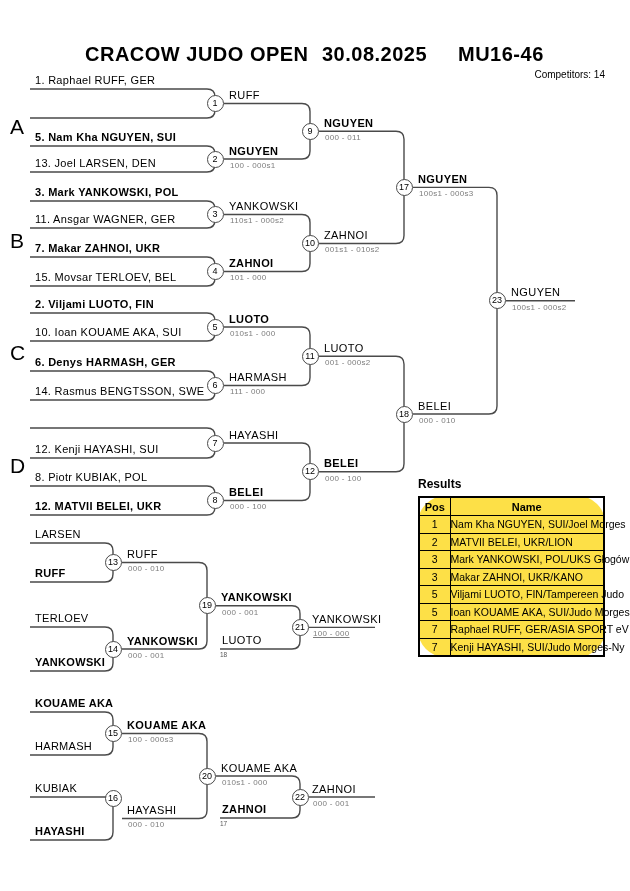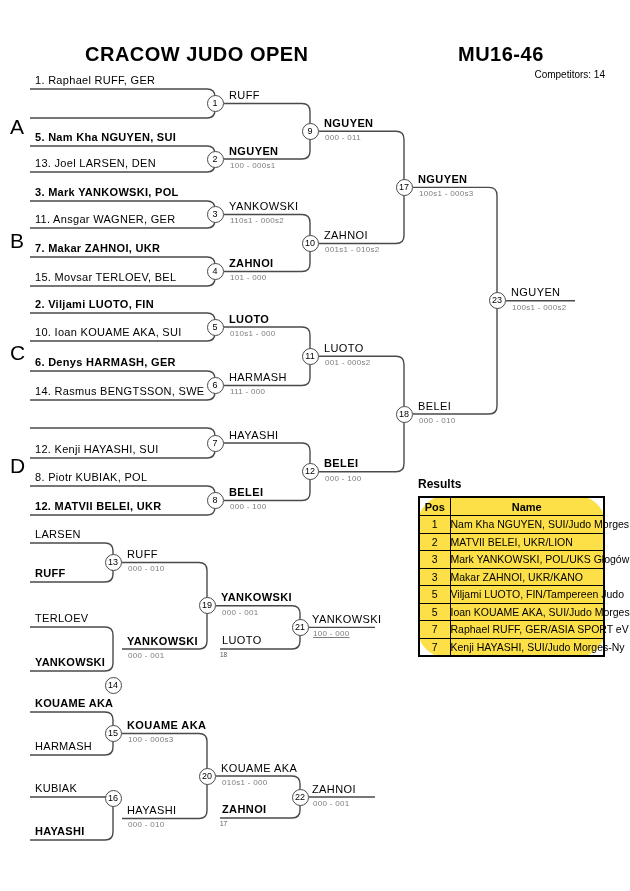--- a/index.html
+++ b/index.html
@@ -28,20 +28,21 @@
   table.rtable td{height:16.5px;padding:0;}
   td.pos{text-align:center;width:31px;}
   td.pname{padding-left:4px;white-space:nowrap;overflow:visible;}
 </style>
 </head>
 <body>
 
 <div id="sheet">
 
   <div class="abs title" style="left:85px;top:43px;">CRACOW JUDO OPEN</div>
+  <div class="abs title" style="left:322px;top:43px;">30.08.2025</div>
   <div class="abs title" style="left:458px;top:43px;">MU16-46</div>
   <div class="abs competitors" style="left:505px;top:69px;">Competitors: 14</div>
 
   <svg class="lines" width="630" height="891" viewBox="0 0 630 891">
 
     <path d="M30 89 H207 Q215 89 215 97 V110 Q215 118 207 118 H30"></path>
     <path d="M30 146 H207 Q215 146 215 154 V164 Q215 172 207 172 H30"></path>
     <path d="M30 201 H207 Q215 201 215 209 V220 Q215 228 207 228 H30"></path>
     <path d="M30 257 H207 Q215 257 215 265 V278 Q215 286 207 286 H30"></path>
     <path d="M30 313 H207 Q215 313 215 321 V333 Q215 341 207 341 H30"></path>
@@ -168,21 +169,21 @@
   <div class="abs wlabel" style="left:511px;top:286px;">NGUYEN</div>
   <div class="abs score" style="left:512px;top:302.5px;">100s1 - 000s2</div>
 
   <div class="abs name" style="left:35px;top:528px;">LARSEN</div>
   <div class="abs name bold" style="left:35px;top:567px;">RUFF</div>
   <div class="abs name" style="left:35px;top:612px;">TERLOEV</div>
   <div class="abs name bold" style="left:35px;top:656px;">YANKOWSKI</div>
   <div class="circle" style="left:104.5px;top:554px;">
       <span>13</span>
     </div>
-  <div class="circle" style="left:104.5px;top:640.5px;margin-top:36px;">
+  <div class="circle" style="left:104.5px;top:640.5px;">
       <span>14</span>
     </div>
   <div class="circle" style="left:198.5px;top:597px;">
       <span>19</span>
     </div>
   <div class="circle" style="left:291.5px;top:619px;">
       <span>21</span>
     </div>
   <div class="abs wlabel" style="left:127px;top:548px;">RUFF</div>
   <div class="abs score" style="left:128px;top:564px;">000 - 010</div>
@@ -230,21 +231,21 @@
       </colgroup>
     <thead>
       <tr>
         <th>Pos</th>
         <th>Name</th>
       </tr>
     </thead>
     <tbody>
       <tr>
           <td class="pos">1</td>
-          <td class="pname">Nam Kha NGUYEN, SUI/Judo Morges</td>
+          <td class="pname">Nam Kha NGUYEN, SUI/Joel Morges</td>
         </tr>
       <tr>
           <td class="pos">2</td>
           <td class="pname">MATVII BELEI, UKR/LION</td>
         </tr>
       <tr>
           <td class="pos">3</td>
           <td class="pname">Mark YANKOWSKI, POL/UKS Głogów</td>
         </tr>
       <tr>

